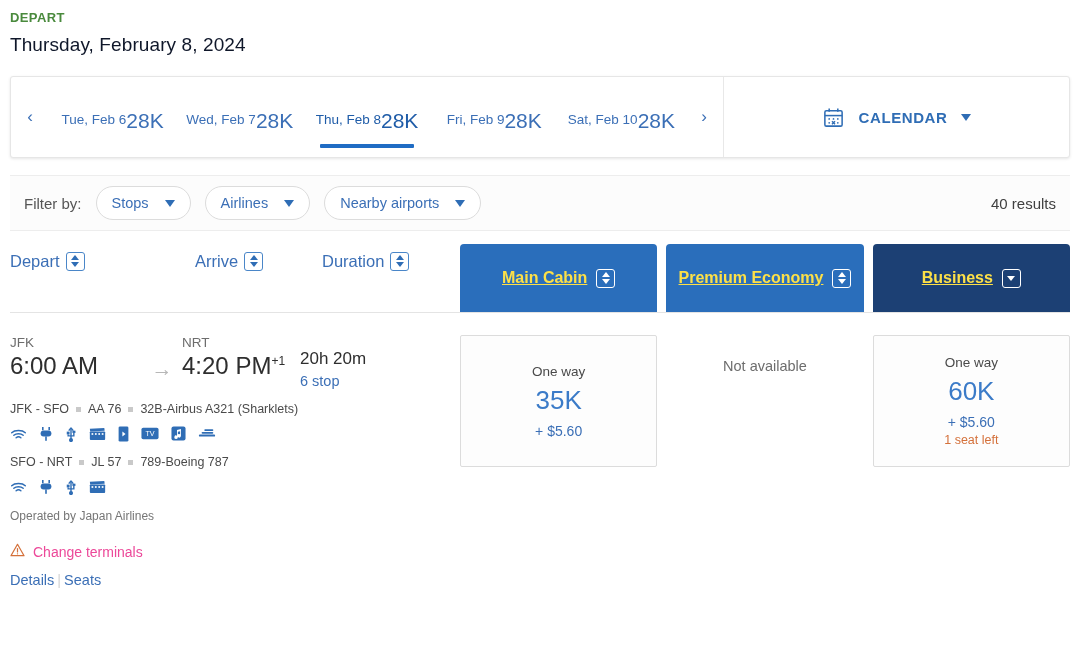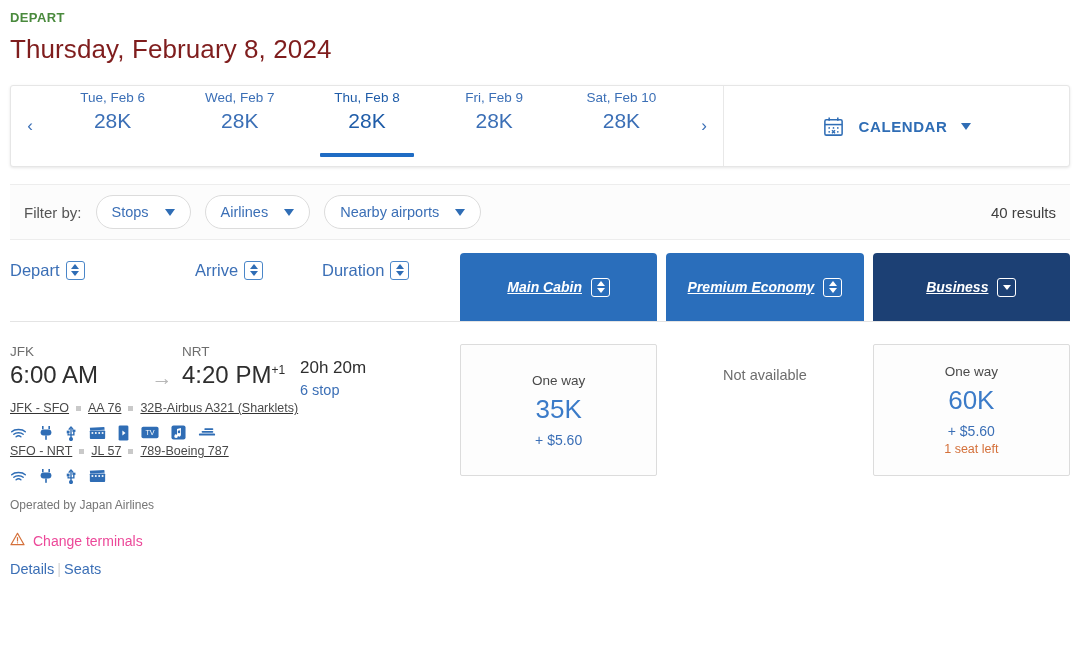--- a/index.html
+++ b/index.html
@@ -20,22 +20,22 @@
     letter-spacing: .4px;
   }
   .route-title {
     color: #1c4d82;
     font-size: 30px;
     font-weight: normal;
     margin-top: 11px;
     letter-spacing: .1px;
   }
   .route-date {
-    color: #7f1d1d;
-    font-size: 26px;
+    color: #0f172a;
+    font-size: 19px;
     margin-top: 9px;
     letter-spacing: .1px;
   }
 
   
   .datestrip-wrap { padding: 0 10px; margin-top: 20px; }
   .datestrip {
     display: flex;
     background: #fff;
     border: 1px solid #e6e6e6;
@@ -53,22 +53,22 @@
     width: 38px;
     display: flex; align-items: center; justify-content: center;
     color: #3b6fb6;
     font-size: 17px;
     cursor: pointer;
     user-select: none;
   }
   .ds-items { flex: 1; display: flex; }
   .ds-item {
     flex: 1;
-    display: flex; flex-direction: column;
-    align-items: center; 
+    display: flex; flex-direction: row;
+    align-items: center; justify-content: center;
     position: relative;
     cursor: pointer;
     padding-top: 4px;
   }
   .ds-day { font-size: 13.5px; color: #3b6fb6; }
   .ds-price { font-size: 21px; color: #3b6fb6; margin-top: 4px; }
   .ds-item.selected .ds-day,
   .ds-item.selected .ds-price { color: #1f5ca8; }
   .ds-item.selected::after {
     content: "";
@@ -177,25 +177,24 @@
     flex: 1;
     height: 68px;
     border-radius: 4px 4px 0 0;
     display: flex; align-items: center; justify-content: center;
     gap: 9px;
     cursor: pointer;
     background: #2a6ebb;
   }
   .cabin-tab.active { background: #1c4074; }
   .cabin-tab .ct-label {
-    color: #ffffff;
-    font-size: 14px;
+    color: #fde047;
+    font-size: 16px;
     font-weight: bold;
     text-decoration: underline;
-    font-style: italic;
   }
   .cabin-tab .sort-box {
     border-color: #ffffff;
     background: transparent;
   }
   .cabin-tab .tri-up { border-bottom-color: #ffffff; }
   .cabin-tab .tri-down { border-top-color: #ffffff; }
 
   
   .flight-row {
@@ -218,21 +217,21 @@
     width: 40px;
     display: flex; align-items: center; justify-content: center;
     color: #b7b7b7;
     font-size: 21px;
     padding-top: 22px;
   }
   .dur-block { padding-top: 14px; }
   .dur-time { font-size: 17px; color: #2e2e2e; }
   .dur-stops { font-size: 14.5px; color: #3b6fb6; margin-top: 4px; cursor: pointer; }
 
-  .segment { margin-top: 3px; text-decoration: underline; }
+  .segment { margin-top: 13px; }
   .seg-text { font-size: 12.5px; color: #4a4a4a; display: flex; align-items: center; gap: 7px; }
   .seg-dot { width: 5px; height: 5px; background: #c9c9c9; display: inline-block; }
   .seg-icons { display: flex; align-items: center; gap: 12px; margin-top: 9px; }
   .seg-icons svg { display: block; }
 
   .operated { font-size: 12px; color: #767676; margin-top: 14px; }
   .change-terminals {
     display: flex; align-items: center; gap: 8px;
     color: #ec4899; font-size: 14px; margin-top: 20px; cursor: pointer;
   }

